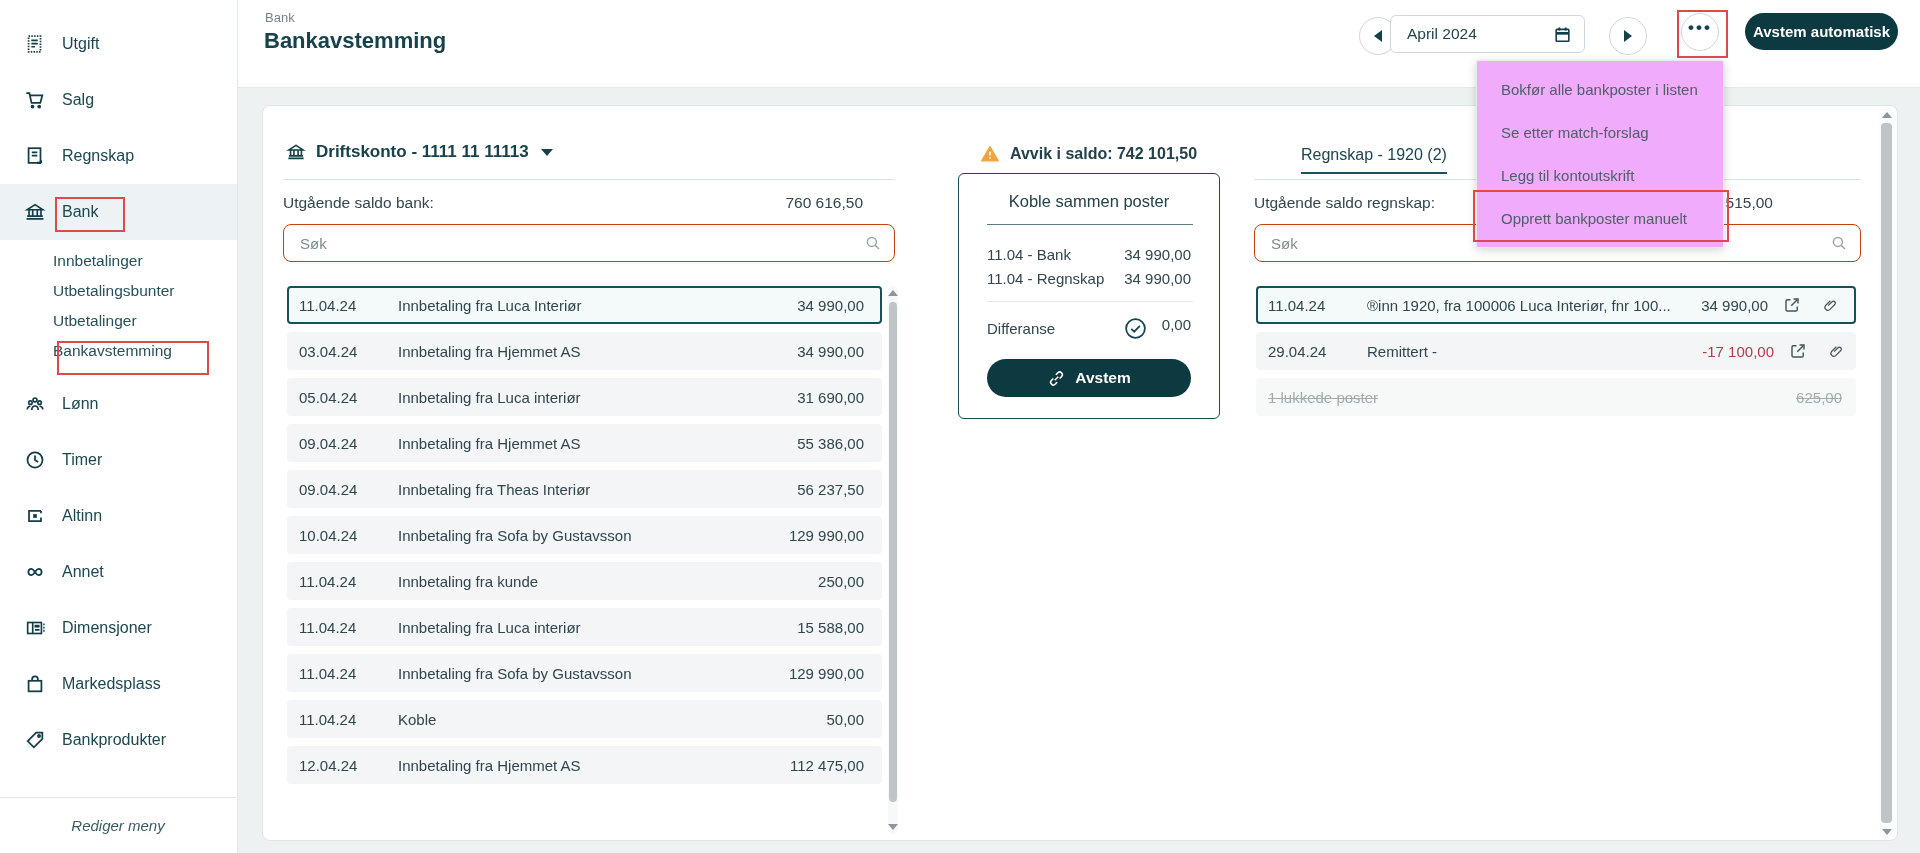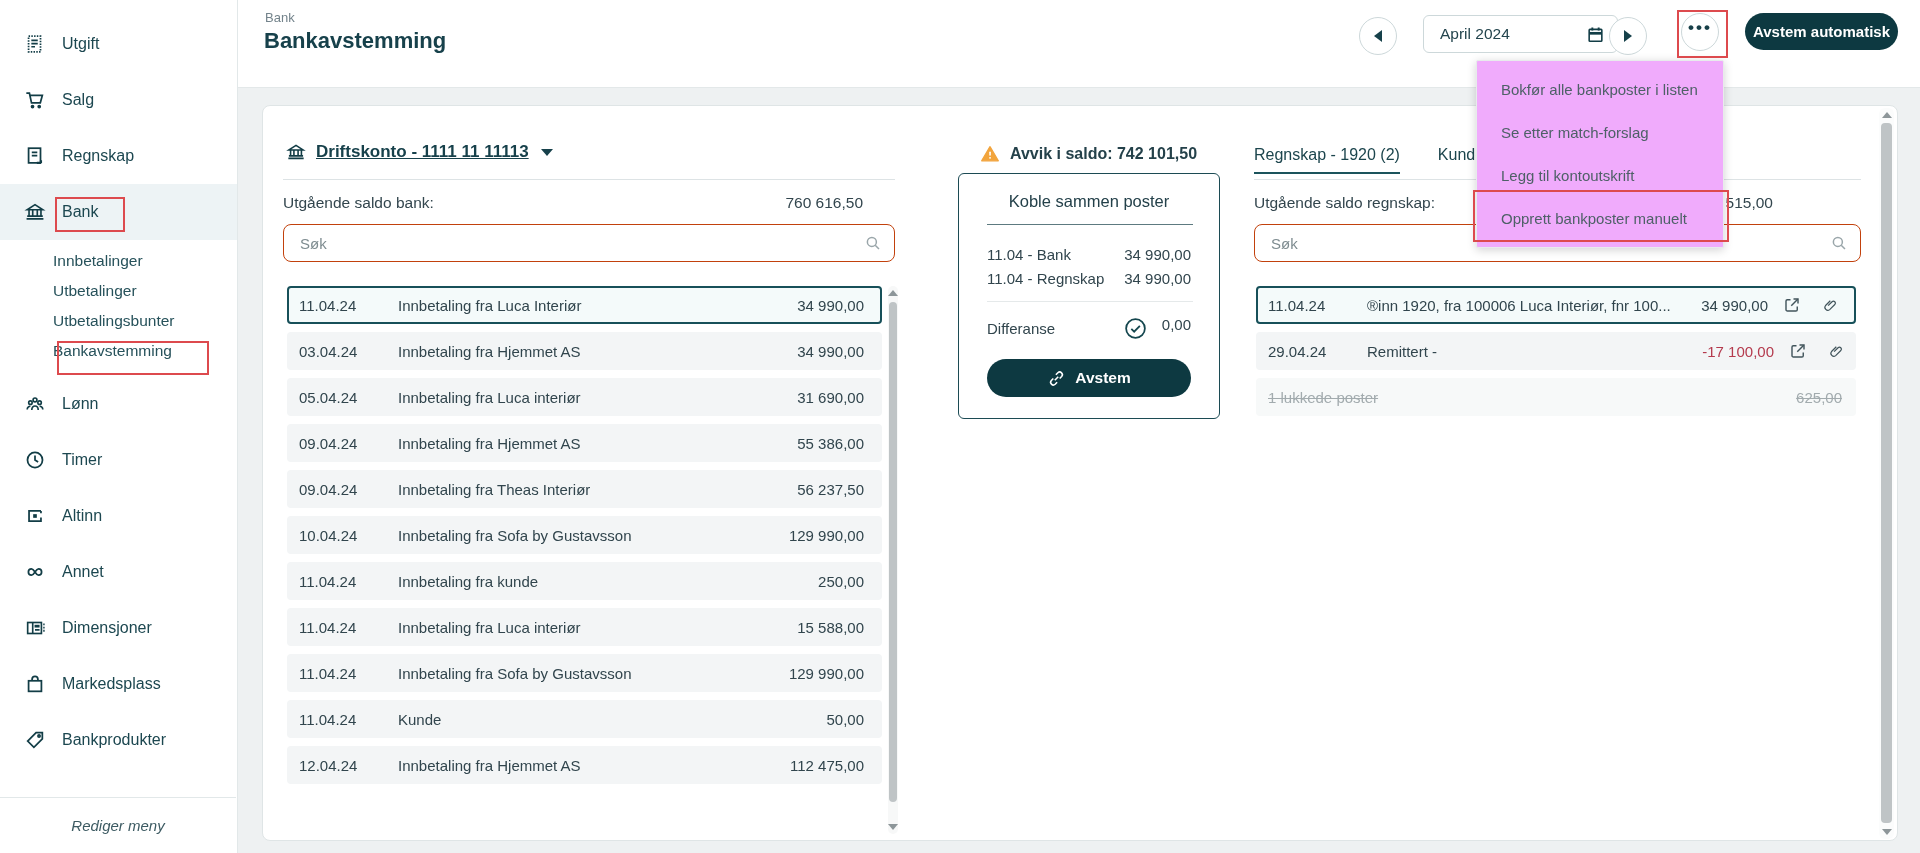--- a/index.html
+++ b/index.html
@@ -21,31 +21,31 @@
   .sub-item{height:30px;display:flex;align-items:center;padding-left:53px;font-size:15.5px;color:#27525b;cursor:pointer;}
   .side-footer{position:absolute;left:0;right:1px;bottom:0;height:55px;border-top:1px solid #e2e8e9;display:flex;align-items:center;justify-content:center;font-size:15px;color:#3c5a62;background:#fff;cursor:pointer;font-style:italic;}
   
   .header{position:absolute;left:238px;top:0;width:1682px;height:88px;background:#fff;border-bottom:1px solid #e3e8e9;box-sizing:border-box;}
   .crumb{position:absolute;left:27px;top:10px;font-size:13px;color:#73838b;}
   .page-title{position:absolute;left:26px;top:28px;font-size:22px;font-weight:700;color:#17414b;}
   .circle-btn{position:absolute;width:38px;height:38px;border-radius:50%;background:#fff;border:1px solid #cdd8da;box-sizing:border-box;display:flex;align-items:center;justify-content:center;cursor:pointer;color:#143f48;}
   .tri{width:0;height:0;border-style:solid;}
   .tri.left{border-width:6px 8px 6px 0;border-color:transparent #16414a transparent transparent;}
   .tri.right{border-width:6px 0 6px 8px;border-color:transparent transparent transparent #16414a;}
-  .date-field{position:absolute;left:1185px;top:15px;width:195px;height:38px;border:1px solid #cdd8da;border-radius:6px;background:#fff;box-sizing:border-box;display:flex;align-items:center;padding:0 12px 0 16px;cursor:pointer;}
+  .date-field{position:absolute;left:1152px;top:15px;width:195px;height:38px;border:1px solid #cdd8da;border-radius:6px;background:#fff;box-sizing:border-box;display:flex;align-items:center;padding:0 12px 0 16px;cursor:pointer;}
   .date-field .dtxt{font-size:15.5px;color:#24454e;flex:1;}
   .dots{font-size:17px;letter-spacing:2px;color:#173f48;font-weight:700;line-height:10px;padding-bottom:8px;}
   .primary-btn{position:absolute;left:1507px;top:13px;width:153px;height:37px;border-radius:19px;background:#0d3941;color:#fff;font-size:15px;font-weight:700;display:flex;align-items:center;justify-content:center;cursor:pointer;border:none;}
   
   .card{position:absolute;left:262px;top:105px;width:1636px;height:736px;background:#fff;border:1px solid #dfe5e6;border-radius:8px;box-sizing:border-box;}
   .divider{position:absolute;height:1px;background:#dde3e5;}
   
   .acct-row{position:absolute;left:23px;top:36px;display:flex;align-items:center;cursor:pointer;}
   .acct-row .ic{width:20px;height:20px;color:#123d46;}
-  .acct-row .acct-name{margin-left:10px;font-size:17px;font-weight:700;color:#17414b;text-decoration:underline;}
+  .acct-row .acct-name{margin-left:10px;font-size:17px;font-weight:700;color:#17414b;}
   .caret{width:0;height:0;border-left:6px solid transparent;border-right:6px solid transparent;border-top:7px solid #17414b;margin-left:12px;}
   .saldo-row{position:absolute;display:flex;justify-content:space-between;font-size:15.5px;color:#33464e;}
   .search-box{position:absolute;height:38px;border:1px solid #c2410c;border-radius:8px;background:#fff;box-sizing:border-box;display:flex;align-items:center;padding:0 12px 0 14px;}
   .search-box input{border:none;outline:none;flex:1;font-size:15px;color:#33464e;font-family:inherit;background:transparent;}
   .search-box input::placeholder{color:#7e8c90;}
   .search-box .ic{width:18px;height:18px;color:#9aa6aa;}
   .list{position:absolute;display:flex;flex-direction:column;gap:8px;}
   .row{height:38px;border-radius:4px;background:#f3f5f6;display:flex;align-items:center;padding:0 18px 0 12px;box-sizing:border-box;font-size:15px;color:#31454d;cursor:pointer;}
   .row .date{width:86px;flex:0 0 86px;}
   .row .txt{flex:1;margin-left:13px;white-space:nowrap;overflow:hidden;}
@@ -66,21 +66,21 @@
   .sb .arr.up{top:4px;border-bottom:6px solid #8d9699;}
   .sb .arr.down{bottom:4px;border-top:6px solid #8d9699;}
   
   .warn-row{position:absolute;left:693px;top:38px;width:265px;display:flex;align-items:center;justify-content:center;gap:10px;font-size:16px;font-weight:700;color:#24414a;white-space:nowrap;}
   .match-box{position:absolute;left:695px;top:67px;width:262px;height:246px;border:1.5px solid #1c4b54;border-radius:6px;background:#fff;box-sizing:border-box;}
   .match-title{position:absolute;top:18px;left:0;right:0;text-align:center;font-size:16.5px;color:#24414a;}
   .mline{position:absolute;left:28px;right:28px;display:flex;justify-content:space-between;font-size:15px;color:#31454d;}
   .diff-right{display:flex;gap:14px;}
   .avstem-btn{position:absolute;left:28px;right:28px;top:185px;height:38px;border-radius:20px;background:#0d3941;color:#fff;font-size:15.5px;font-weight:700;display:flex;align-items:center;justify-content:center;gap:9px;cursor:pointer;border:none;}
   
-  .tabs{position:absolute;left:991px;top:40px;display:flex;gap:38px;}
+  .tabs{position:absolute;left:1038px;top:40px;display:flex;gap:38px;}
   .tab{font-size:16px;color:#1c454d;padding-bottom:8px;cursor:pointer;white-space:nowrap;}
   .tab.active{border-bottom:2px solid #1b545c;font-weight:400;}
   
   .menu{position:absolute;left:1476px;top:60px;width:246px;background:#f0abfc;border:1px solid #e8ebec;border-radius:2px;box-shadow:0 2px 10px rgba(0,0,0,.18);z-index:50;padding:7px 0;}
   .menu-item{height:43px;display:flex;align-items:center;padding-left:24px;font-size:15px;color:#4e6067;cursor:pointer;white-space:nowrap;}
   
   .ann{position:absolute;border:2px solid #dd4a4e;z-index:99;pointer-events:none;}
   svg{display:block;}
 </style>
 </head>
@@ -130,24 +130,24 @@
           </svg>
       </span>
       <span class="lbl">Bank</span>
     </div>
 
     <div class="subnav">
       <div class="sub-item">
           <span>Innbetalinger</span>
         </div>
       <div class="sub-item">
-          <span>Utbetalinger</span>
+          <span>Utbetalingsbunter</span>
         </div>
       <div class="sub-item">
-          <span>Utbetalingsbunter</span>
+          <span>Utbetalinger</span>
         </div>
       <div class="sub-item">
           <span>Bankavstemming</span>
         </div>
     </div>
 
     <div class="nav-item">
       <span class="ic">
         <svg width="22" height="22" viewBox="0 0 24 24" fill="none" stroke="currentColor" stroke-width="1.8">
             <circle cx="7" cy="10.5" r="1.9"></circle>
@@ -339,21 +339,21 @@
       </div>
 
       <div class="row">
         <span class="date">11.04.24</span>
         <span class="txt">Innbetaling fra Sofa by Gustavsson</span>
         <span class="amt">129 990,00</span>
       </div>
 
       <div class="row">
         <span class="date">11.04.24</span>
-        <span class="txt">Kunde</span>
+        <span class="txt">Koble</span>
         <span class="amt">50,00</span>
       </div>
 
       <div class="row">
         <span class="date">12.04.24</span>
         <span class="txt">Innbetaling fra Hjemmet AS</span>
         <span class="amt">112 475,00</span>
       </div>
     </div>
 

